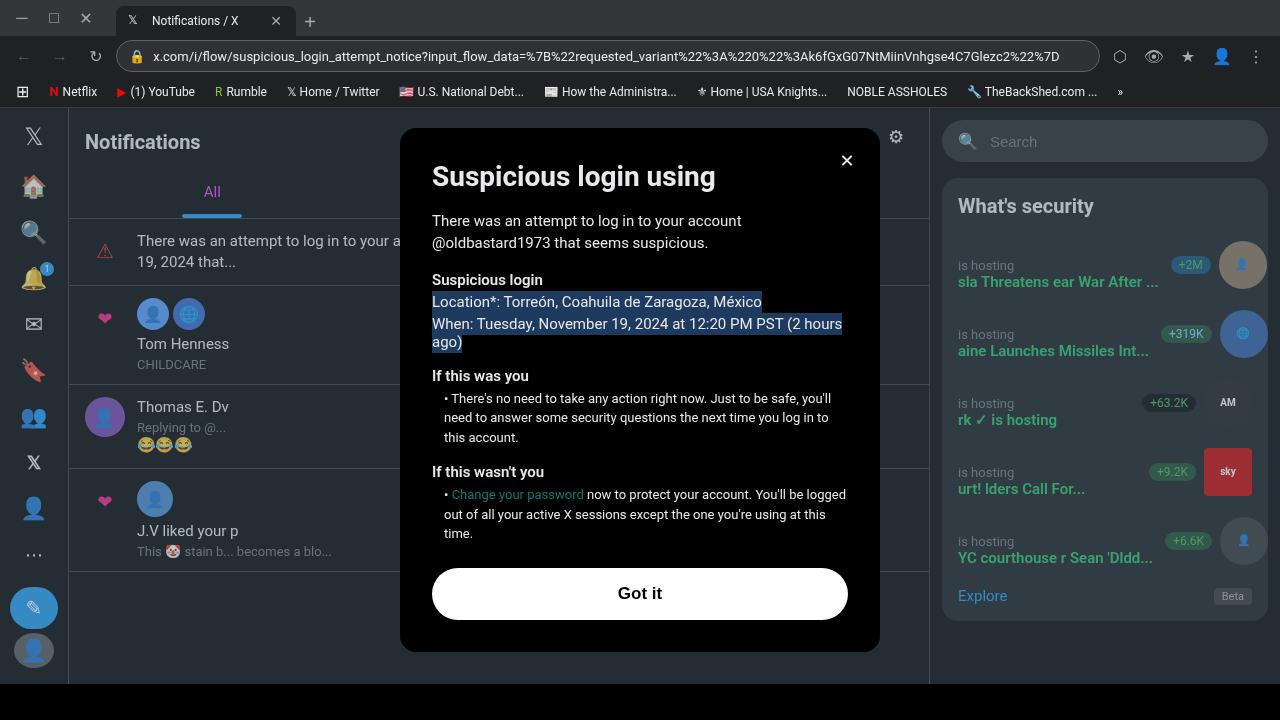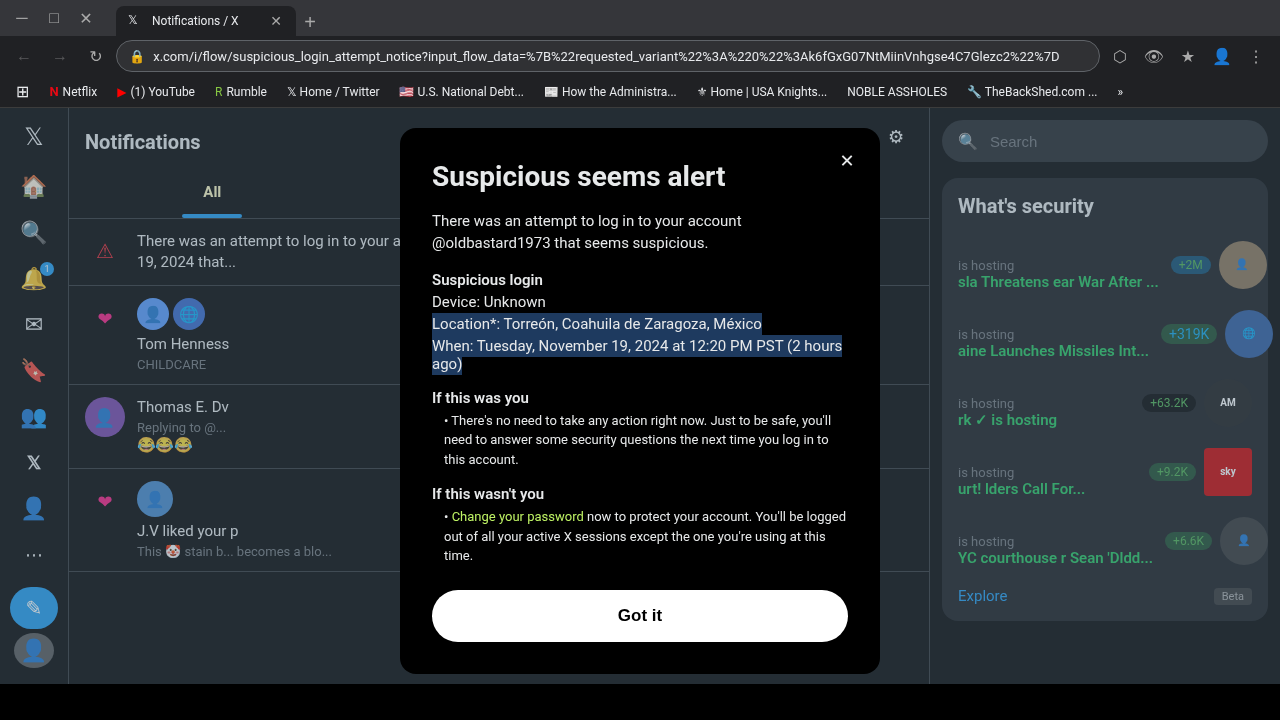--- a/index.html
+++ b/index.html
@@ -301,22 +301,22 @@
       height: 52px;
       display: flex;
       align-items: center;
       justify-content: center;
       font-size: 15px;
       color: #71767b;
       cursor: pointer;
       position: relative;
     }
     .notif-tab.active {
-      color: #fef9c3;
-      font-weight: 700;
+      color: #d946ef;
+      font-weight: 400;
     }
     .notif-tab.active::after {
       content: '';
       position: absolute;
       bottom: 0;
       left: 50%;
       transform: translateX(-50%);
       width: 60px;
       height: 4px;
       background: #1d9bf0;
@@ -519,21 +519,21 @@
     .modal-section {
       margin-bottom: 16px;
     }
     .modal-bullet {
       font-size: 13px;
       color: #e7e9ea;
       line-height: 1.5;
       padding-left: 12px;
     }
     .modal-link {
-      color: #bef264;
+      color: #0f766e;
       text-decoration: none;
     }
     .got-it-btn {
       width: 100%;
       height: 52px;
       background: #fff;
       color: #000;
       border: none;
       border-radius: 26px;
       font-size: 17px;
@@ -733,21 +733,21 @@
           <div class="trending-avatar" style="background:#8B7355;border-radius:50%;">👤</div>
         </div>
       </div>
 
       <div class="trending-item">
         <div class="trending-info">
           <div class="trending-hosting">is hosting</div>
           <div class="trending-name">aine Launches Missiles Int...</div>
         </div>
         <div style="display:flex;align-items:center;gap:8px;">
-          <span style="background:#1a4a2a;color:#0ea5e9;font-size:14px;padding:2px 8px;border-radius:12px;">+319K</span>
+          <span style="background:#1a4a2a;color:#7dd3fc;font-size:12px;padding:2px 8px;border-radius:12px;">+319K</span>
           <div class="trending-avatar" style="background:#2c5aa0;border-radius:50%;">🌐</div>
         </div>
       </div>
 
       <div class="trending-item">
         <div class="trending-info">
           <div class="trending-hosting">is hosting</div>
           <div class="trending-name">rk ✓ is hosting</div>
         </div>
         <div style="display:flex;align-items:center;gap:8px;">
@@ -782,27 +782,26 @@
         <span style="font-size:15px;color:#1d9bf0;cursor:pointer;">Explore</span>
         <span class="beta-badge">Beta</span>
       </div>
     </div>
   </div>
 
   <div class="overlay">
     <div class="modal">
       <button class="modal-close">✕</button>
       
-      <h1 class="modal-title">Suspicious seems alert</h1>
+      <h1 class="modal-title">Suspicious login using</h1>
       
       <p class="modal-desc">There was an attempt to log in to your account @oldbastard1973 that seems suspicious.</p>
       
       <div class="modal-section">
         <div class="modal-section-title">Suspicious login</div>
-        <div class="modal-detail">Device: Unknown</div>
         <div class="modal-detail">
           <span class="modal-highlight">Location*: Torreón, Coahuila de Zaragoza, México</span>
         </div>
         <div class="modal-detail">
           <span class="modal-highlight">When: Tuesday, November 19, 2024 at 12:20 PM PST (2 hours ago)</span>
         </div>
       </div>
       
       
       <div class="modal-section">

